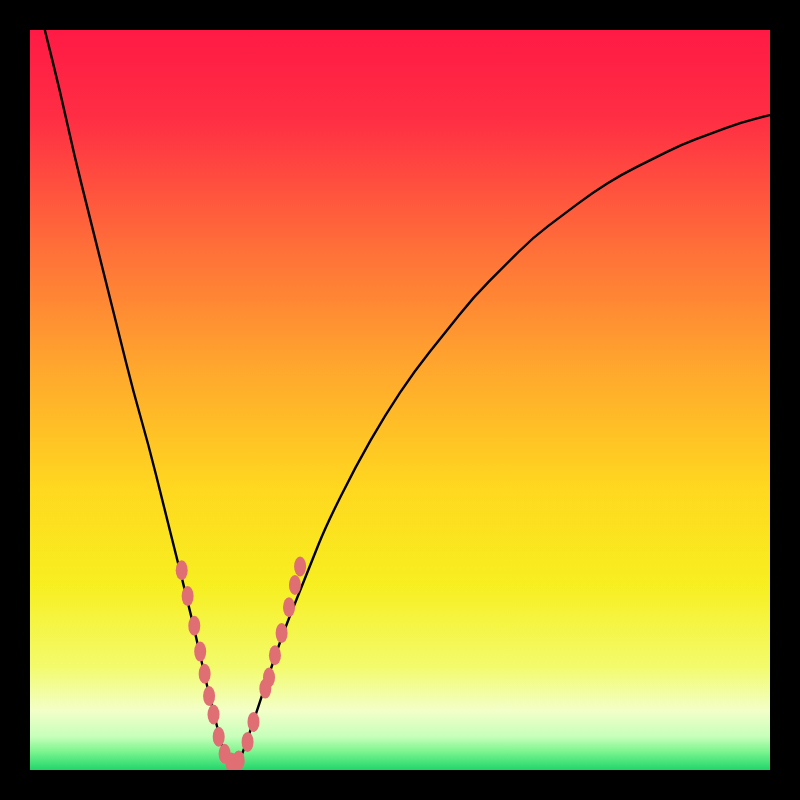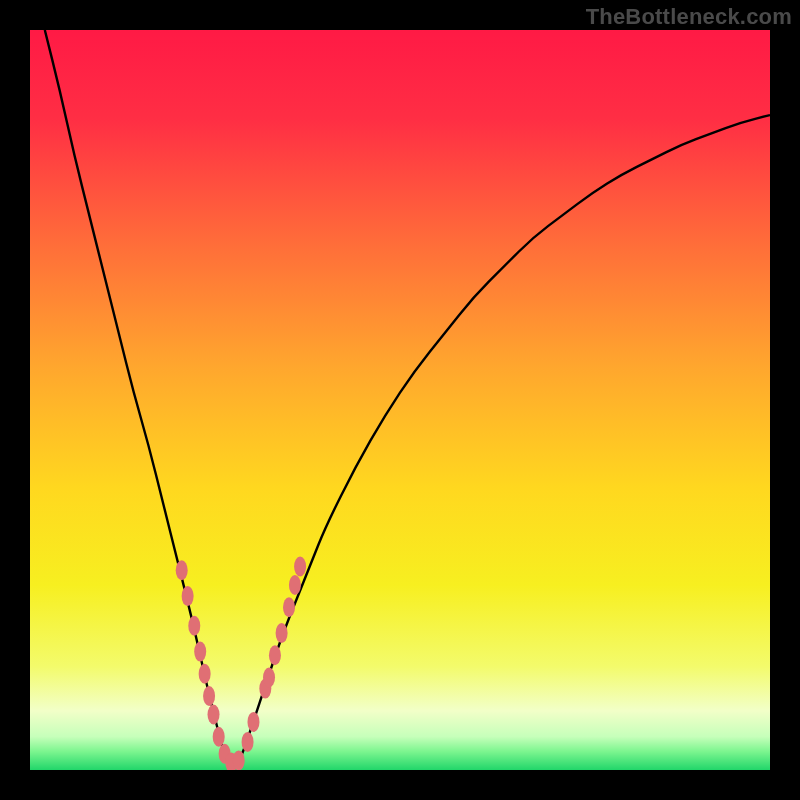--- a/index.html
+++ b/index.html
@@ -87,14 +87,13 @@
           <ellipse cx="235.32" cy="658.6" rx="6" ry="10" fill="#e06f74" stroke="#e06f74" stroke-width="0"></ellipse>
           <ellipse cx="239.01999999999995" cy="647.5" rx="6" ry="10" fill="#e06f74" stroke="#e06f74" stroke-width="0"></ellipse>
           <ellipse cx="244.94000000000003" cy="625.3" rx="6" ry="10" fill="#e06f74" stroke="#e06f74" stroke-width="0"></ellipse>
           <ellipse cx="251.60000000000002" cy="603.1" rx="6" ry="10" fill="#e06f74" stroke="#e06f74" stroke-width="0"></ellipse>
           <ellipse cx="259" cy="577.2" rx="6" ry="10" fill="#e06f74" stroke="#e06f74" stroke-width="0"></ellipse>
           <ellipse cx="264.92" cy="555" rx="6" ry="10" fill="#e06f74" stroke="#e06f74" stroke-width="0"></ellipse>
           <ellipse cx="270.09999999999997" cy="536.5" rx="6" ry="10" fill="#e06f74" stroke="#e06f74" stroke-width="0"></ellipse>
         </g>
     </svg>
   </div>
-  <div class="watermark">TheBottleneck.com</div>
 </div>
 
 </body></html>

